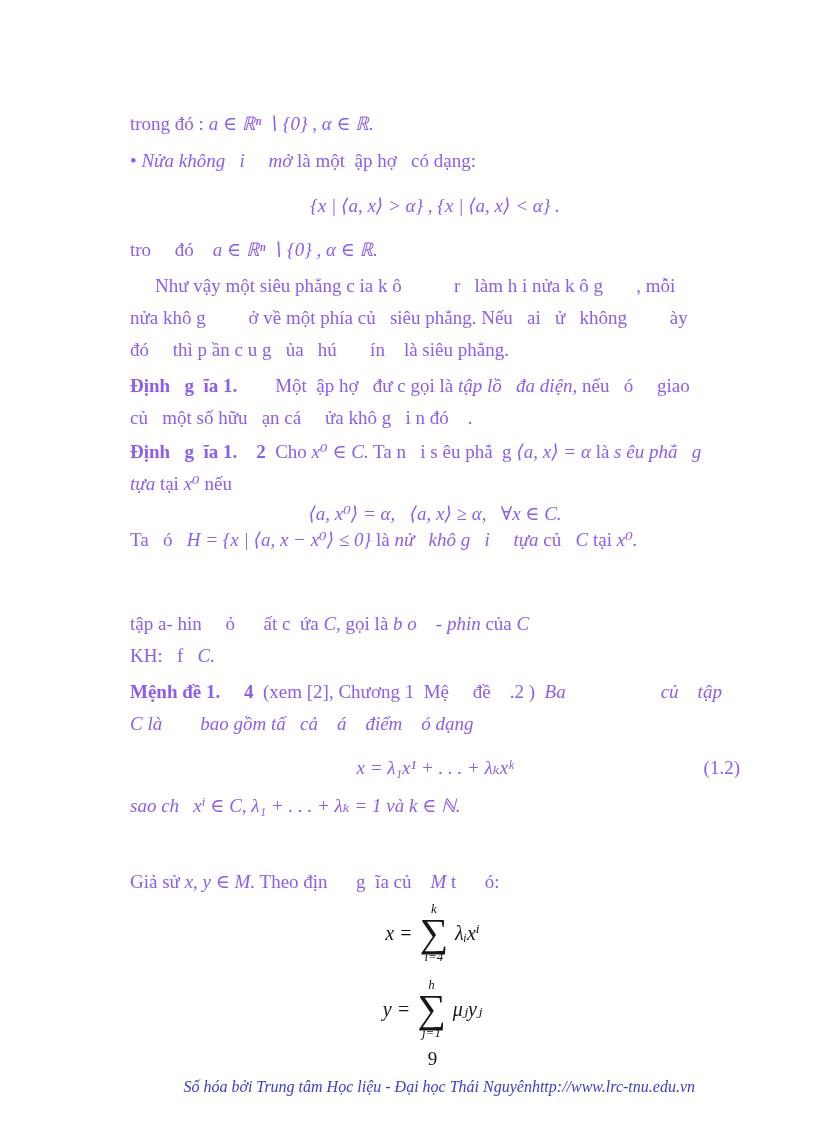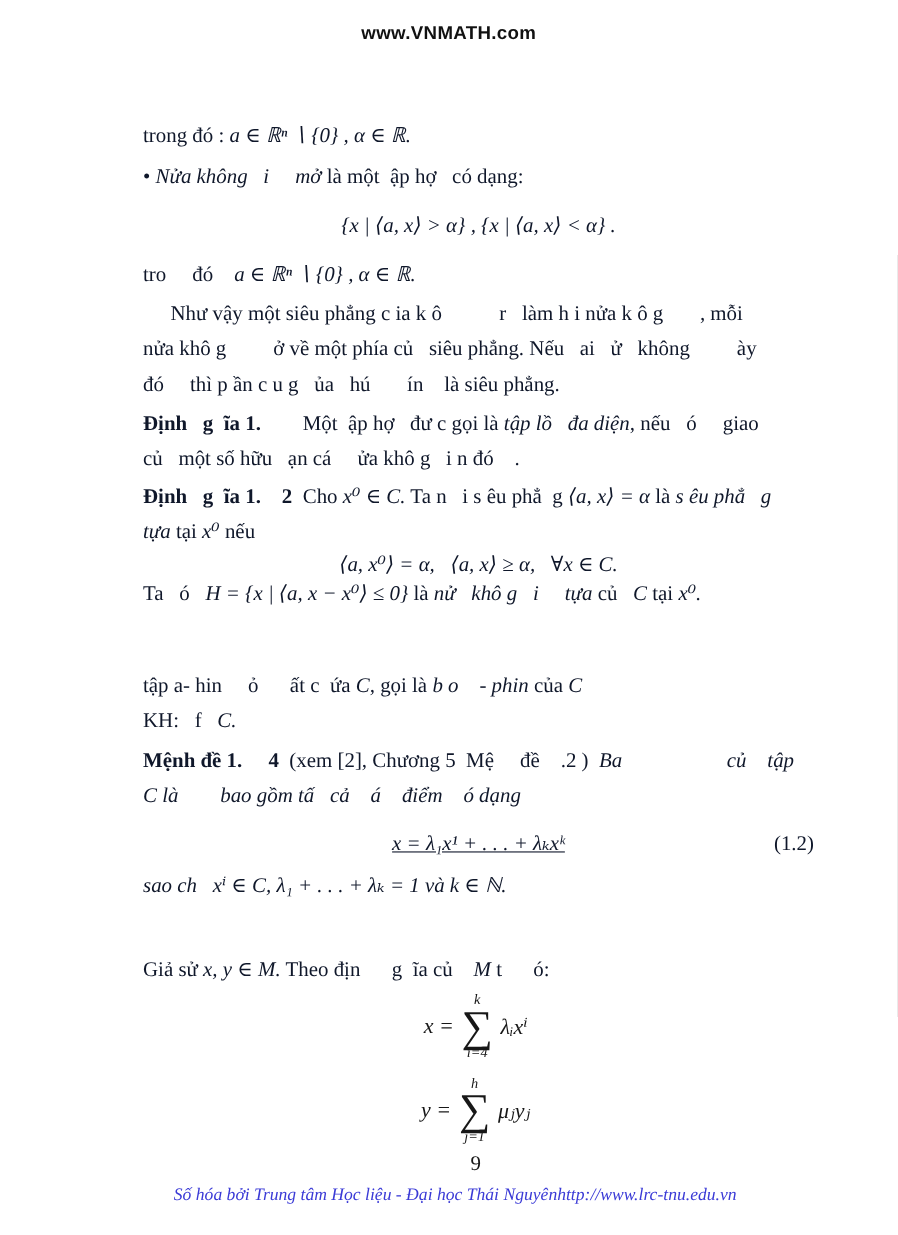--- a/index.html
+++ b/index.html
@@ -15,57 +15,56 @@
   .hdr {
     position: absolute; top: 20px; left: 0; width: 816px;
     text-align: center;
     font-family: "Liberation Sans", "DejaVu Sans", sans-serif;
     font-weight: bold; font-size: 17px; letter-spacing: .3px;
     color: #111;
   }
   .line {
     position: absolute; left: 130px; width: 610px;
     font-size: 19px; line-height: 24px;
-    white-space: pre; color: #0f172a;
+    white-space: pre; color: #8b5cf6;
   }
   .indent { left: 155px; }
   .center { text-align: center; }
   .b  { font-weight: bold; }
   .it { font-style: italic; }
   .math { font-style: italic; }
   .eq-tag { position: absolute; right: 0; top: 0; font-style: normal; }
-  .rel { position: relative; text-decoration: underline; }
+  .rel { position: relative; }
   .sum-eq {
     position: absolute; left: 130px; width: 605px;
     display: flex; align-items: center; justify-content: center;
     gap: 7px; font-size: 20px;
   }
   .sigma-stack {
     display: inline-flex; flex-direction: column; align-items: center;
     line-height: 1;
   }
   .sigma { font-size: 40px; line-height: .85; font-style: normal; }
   .limit { font-size: 13px; font-style: italic; line-height: 1.1; }
   .pagenum {
     position: absolute; top: 1048px; left: 130px; width: 605px;
     text-align: center; font-size: 19px;
   }
   .footer {
     position: absolute; top: 1078px; left: 130px; width: 605px;
     padding: 0 40px 0 28px; box-sizing: border-box;
-    display: flex; justify-content: flex-start;
+    display: flex; justify-content: flex-end;
     font-size: 16px; font-style: italic;
   }
 </style>
 </head>
 <body>
 
 <div class="page">
 
-  <div class="hdr">www.VNMATH.com</div>
 
   <div class="line" style="top:112px"><span>trong đó : </span><span class="math">a ∈ ℝⁿ ∖ {0} , α ∈ ℝ.</span></div>
 
   <div class="line" style="top:149px"><span>• </span><span class="it">Nửa không   i     mở</span><span> là một  ập hợ   có dạng:</span></div>
 
   <div class="line center math" style="top:194px">{x | ⟨a, x⟩ &gt; α} , {x | ⟨a, x⟩ &lt; α} .</div>
 
   <div class="line" style="top:238px"><span>tro     đó    </span><span class="math">a ∈ ℝⁿ ∖ {0} , α ∈ ℝ.</span></div>
 
   <div class="line indent" style="top:274px">Như vậy một siêu phẳng c ia k ô           r   làm h i nửa k ô g       , mỗi</div>
@@ -78,21 +77,21 @@
   <div class="line" style="top:440px"><span class="b">Định   g  ĩa 1.</span><span class="b">    2</span><span>  Cho </span><span class="math">x⁰ ∈ C.</span><span> Ta n   i s êu phẳ  g </span><span class="math">⟨a, x⟩ = α</span><span> là </span><span class="it">s êu phẳ   g</span></div>
   <div class="line" style="top:472px"><span class="it">tựa</span><span> tại </span><span class="math">x⁰</span><span> nếu</span></div>
 
   <div class="line center math" style="top:502px">⟨a, x⁰⟩ = α,   ⟨a, x⟩ ≥ α,   ∀x ∈ C.</div>
 
   <div class="line" style="top:528px"><span>Ta   ó   </span><span class="math">H = {x | ⟨a, x − x⁰⟩ ≤ 0}</span><span> là </span><span class="it">nử   khô g   i     tựa</span><span> củ   </span><span class="math">C</span><span> tại </span><span class="math">x⁰.</span></div>
 
   <div class="line" style="top:612px"><span>tập a- hin     ỏ      ất c  ứa </span><span class="math">C</span><span>, gọi là </span><span class="it">b o    - phin</span><span> của </span><span class="math">C</span></div>
   <div class="line" style="top:644px"><span>KH:   f   </span><span class="math">C.</span></div>
 
-  <div class="line" style="top:680px"><span class="b">Mệnh đề 1.</span><span class="b">     4</span><span>  (xem [2], Chương 5  Mệ     đề    .2 )  </span><span class="it">Ba                    củ    tập</span></div>
+  <div class="line" style="top:680px"><span class="b">Mệnh đề 1.</span><span class="b">     4</span><span>  (xem [2], Chương 1  Mệ     đề    .2 )  </span><span class="it">Ba                    củ    tập</span></div>
   <div class="line it" style="top:712px">C là        bao gồm tấ   cả    á    điểm    ó dạng</div>
 
   <div class="line center math rel" style="top:756px"><span>x = λ₁x¹ + . . . + λₖxᵏ</span><span class="eq-tag">(1.2)</span></div>
 
   <div class="line" style="top:794px"><span class="it">sao ch   </span><span class="math">xⁱ ∈ C, λ₁ + . . . + λₖ = 1</span><span class="it"> và </span><span class="math">k ∈ ℕ.</span></div>
 
 
   <div class="line" style="top:870px"><span>Giả sử </span><span class="math">x, y ∈ M.</span><span> Theo địn      g  ĩa củ    </span><span class="math">M</span><span> t      ó:</span></div>
 
   <div class="sum-eq" style="top:902px">

